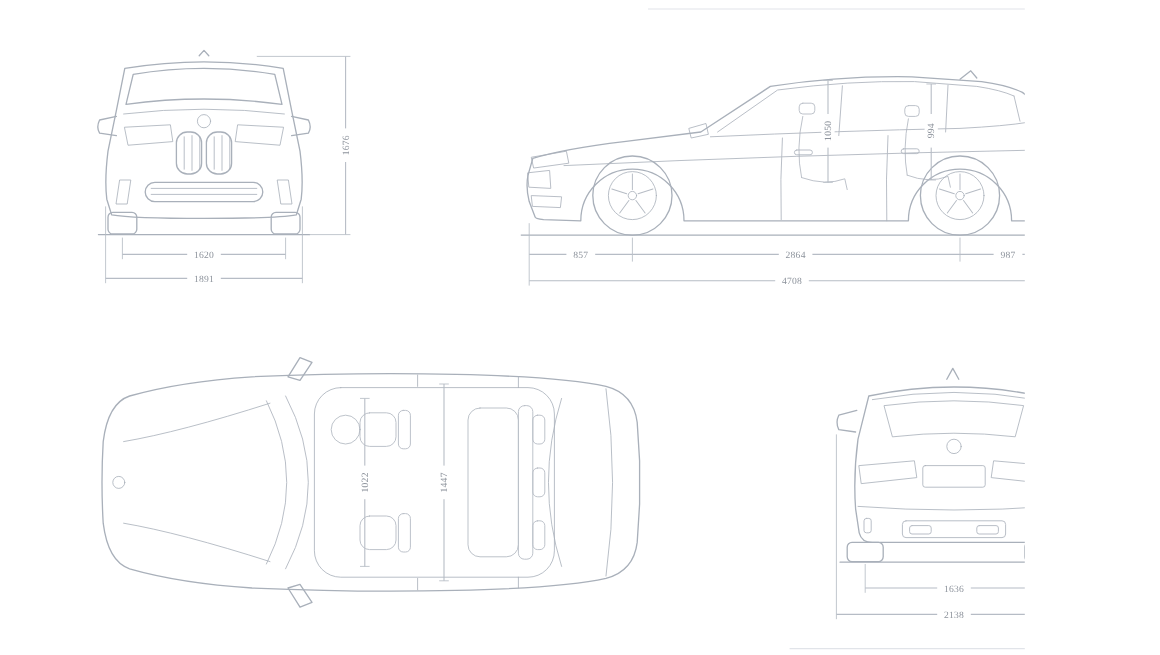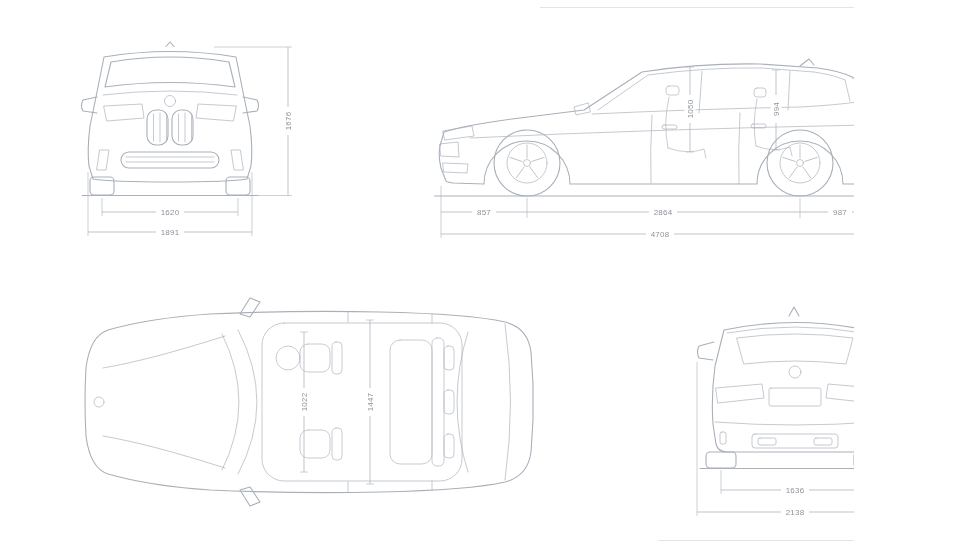--- a/index.html
+++ b/index.html
@@ -5,21 +5,21 @@
   :root{
     --bg:#ffffff;
     --car:#a9b0ba;
     --dim:#b6bcc5;
     --txt:#8d939c;
     --hair:#e1e4e9;
   }
   html,body{margin:0;padding:0;background:var(--bg);}
   .canvas{
     position:relative;width:854px;height:546px;background:var(--bg);
-    font-family:Liberation Sans, sans-serif;overflow:hidden;
+    font-family:Liberation Serif, serif;overflow:hidden;
   }
   svg{display:block;}
   .car{fill:none;stroke:var(--car);stroke-width:1.1;stroke-linejoin:round;stroke-linecap:round;}
   .inner{fill:none;stroke:var(--car);stroke-width:0.8;opacity:.85;stroke-linejoin:round;stroke-linecap:round;}
   .seat{fill:none;stroke:var(--car);stroke-width:0.8;opacity:.8;stroke-linejoin:round;stroke-linecap:round;}
   .ground{fill:none;stroke:var(--car);stroke-width:1;}
   .dim{fill:none;stroke:var(--dim);stroke-width:0.9;}
   .ext{fill:none;stroke:var(--dim);stroke-width:0.7;}
   .patch{fill:#ffffff;stroke:none;}
   .lbl{font-size:8px;fill:var(--txt);stroke:none;letter-spacing:.2px;}

